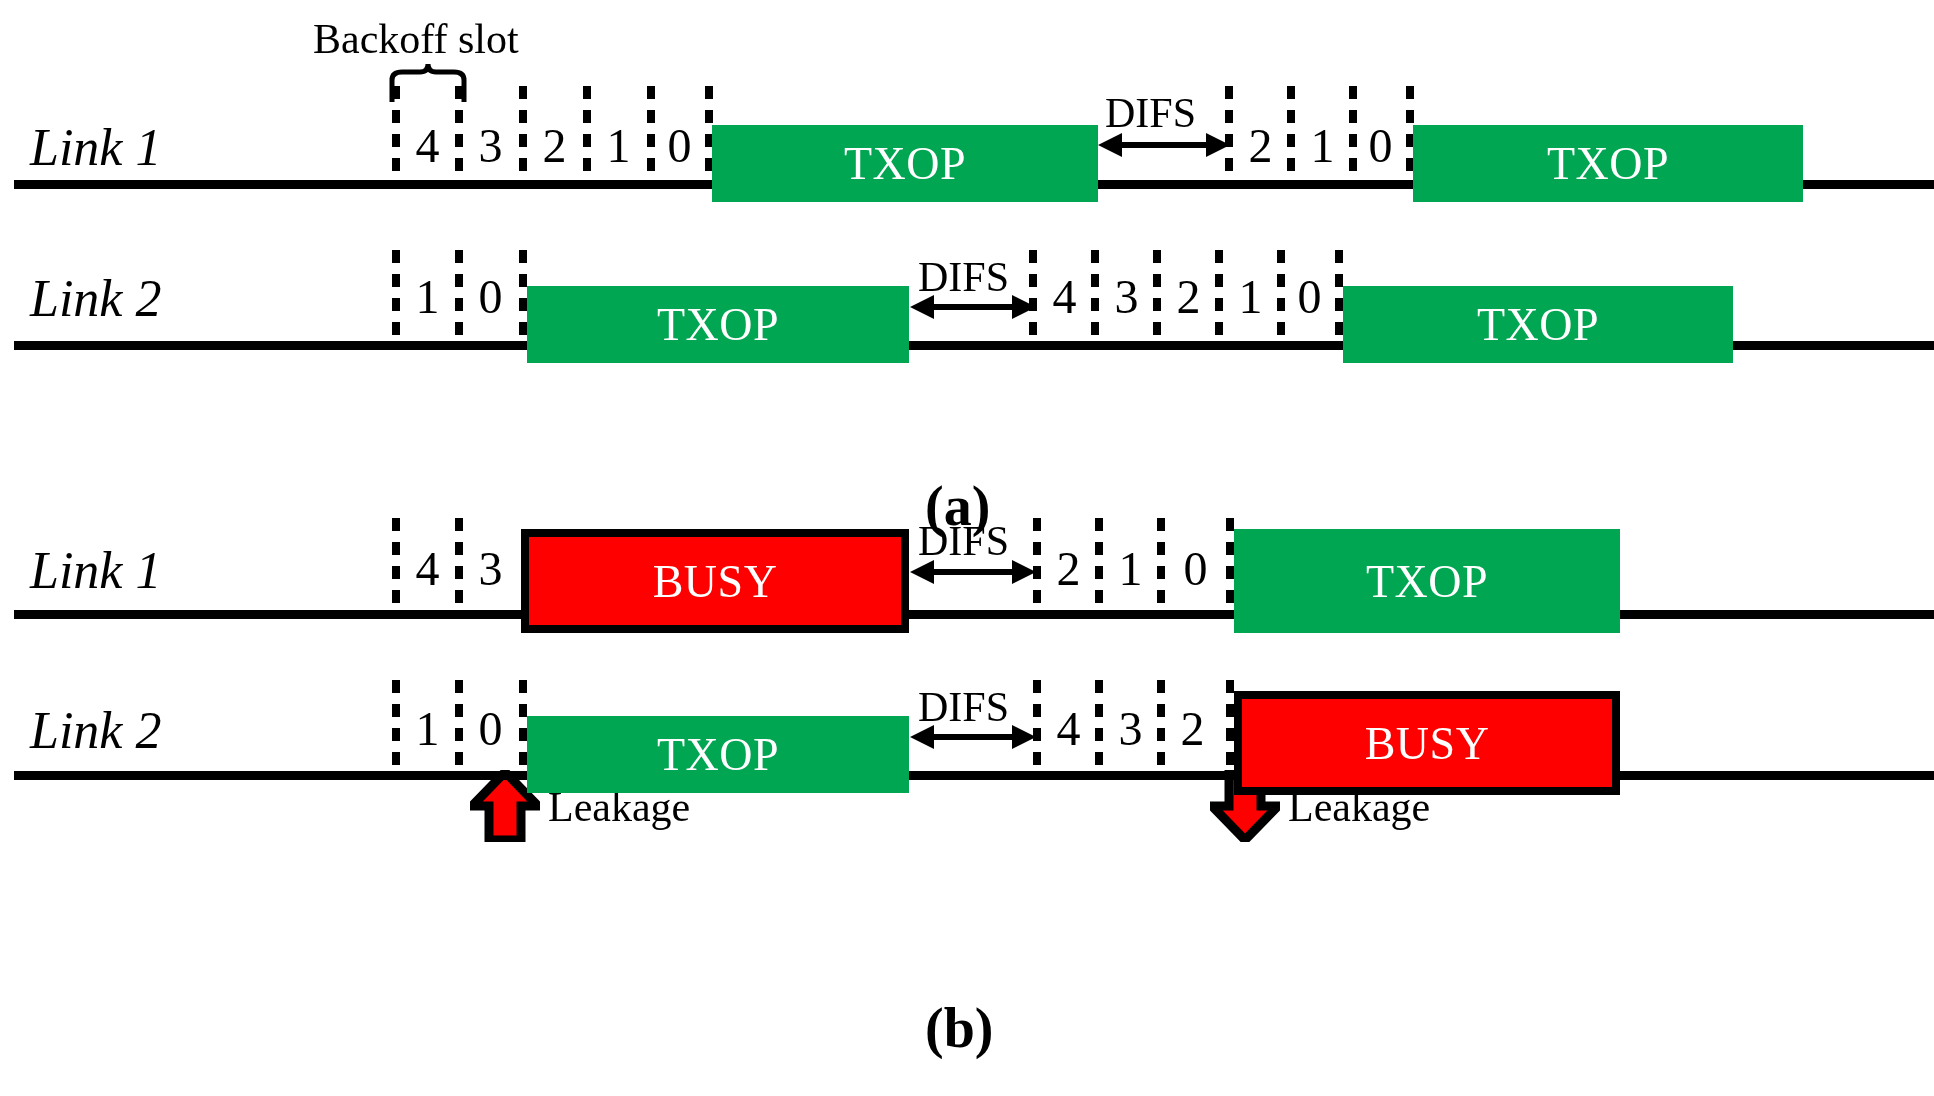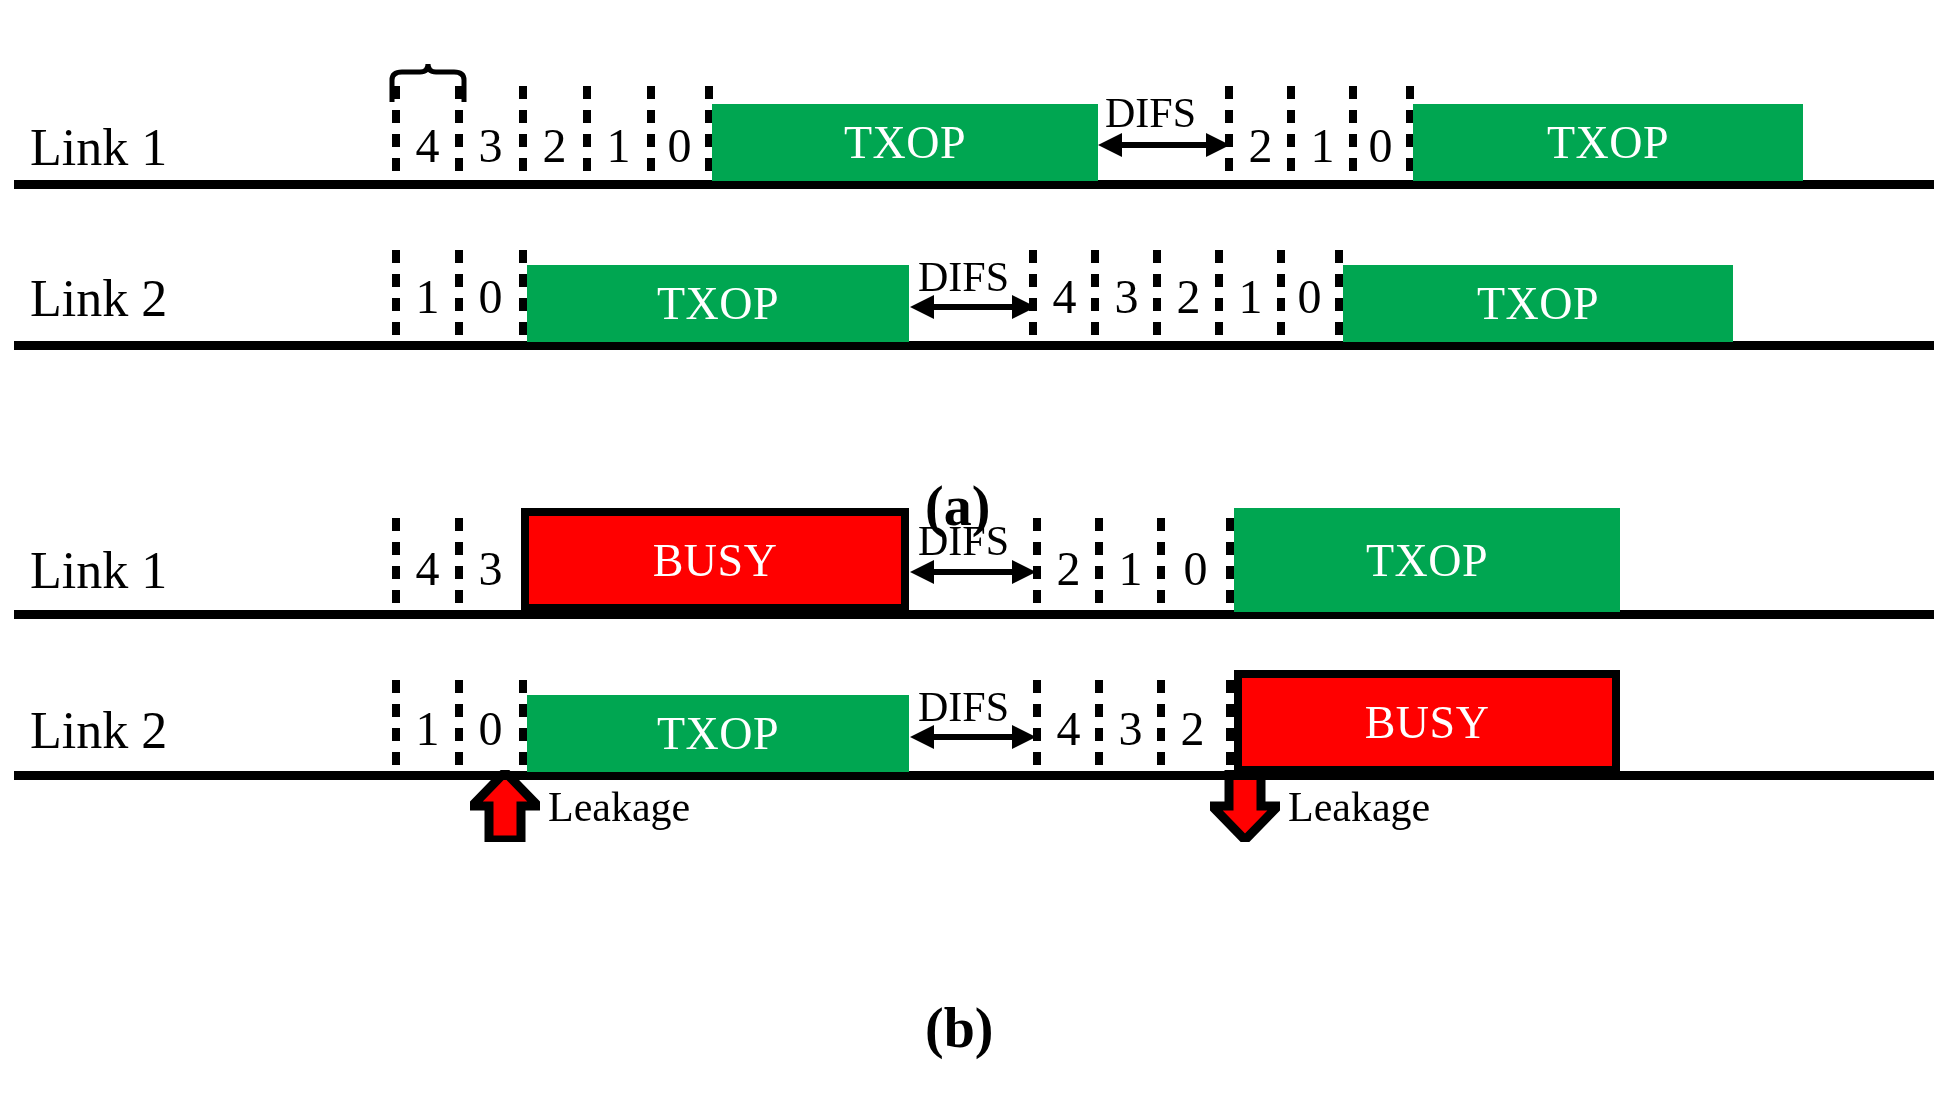--- a/index.html
+++ b/index.html
@@ -18,20 +18,21 @@
   
   .abs { position: absolute; }
 
   
   .link-label {
     font-family: "Liberation Serif", "DejaVu Serif", serif;
     font-size: 52px;
     color: #000000;
     white-space: nowrap;
     line-height: 1;
+    font-style: italic;
   }
 
   
   .baseline {
     background: #000000;
     height: 9px;
   }
 
   
   .slot-divider {
@@ -51,20 +52,21 @@
     line-height: 1;
     white-space: nowrap;
   }
 
   
   .block {
     display: flex;
     align-items: center;
     justify-content: center;
     box-sizing: border-box;
+    margin-top: 21px;
   }
   .block span {
     font-family: "Liberation Serif", "DejaVu Serif", serif;
     font-size: 46px;
     color: #ffffff;
     letter-spacing: 0.5px;
     white-space: nowrap;
   }
   .block.txop { background: #00A651; }
   .block.busy { background: #FF0000; border: 8px solid #000000; }
@@ -108,20 +110,21 @@
     color: #000000;
     white-space: nowrap;
     line-height: 1;
   }
 </style>
 </head>
 <body>
 
 <div id="canvas">
 
+  <div class="abs backoff-caption" style="left:313px; top:18px;">Backoff slot</div>
 
   <svg class="abs" style="left:388px; top:62px;" width="80" height="42">
     <path d="M4,40 L4,18 Q4,10 14,10 L32,10 Q40,10 40,2 Q40,10 48,10 L66,10 Q76,10 76,18 L76,40" stroke="#000000" stroke-width="5" fill="none" stroke-linecap="butt"></path>
   </svg>
 
   <div class="abs link-label" style="left:30px; top:122px;">Link 1</div>
 
   <div class="abs baseline" style="left:14px; top:180px; width:1920px;"></div>
 
   <div class="abs slot-divider" style="left:392px; top:86px; height:95px;"></div>

